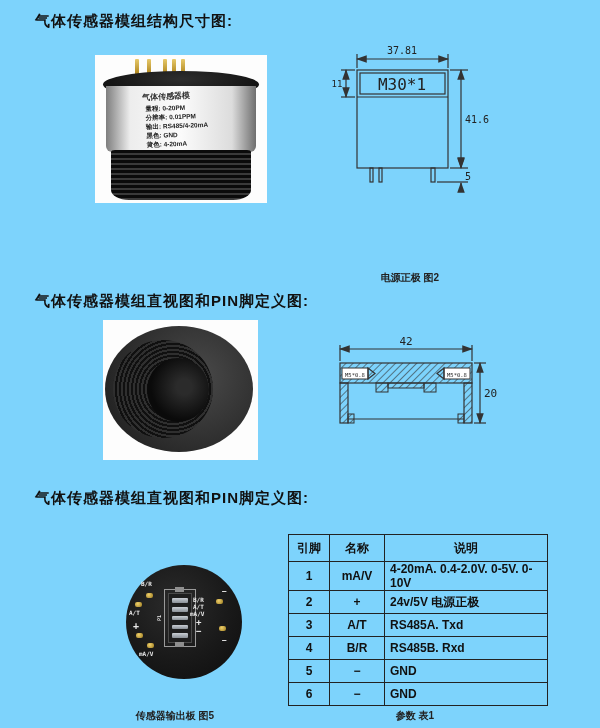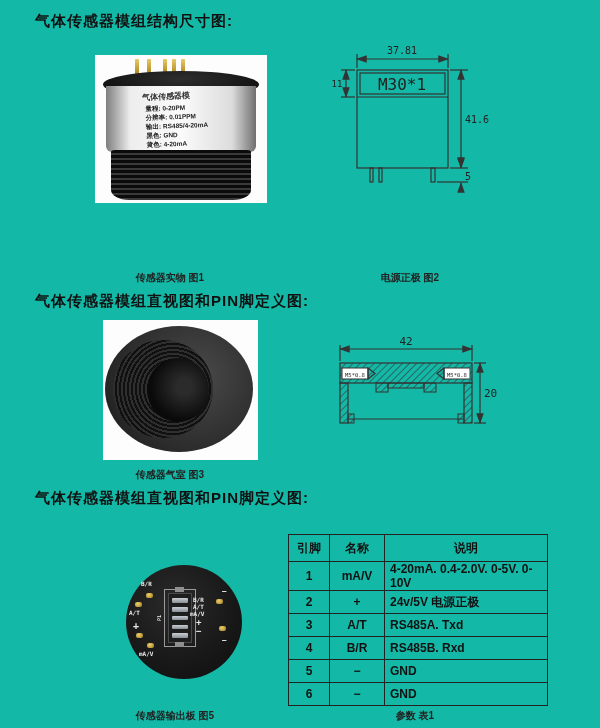--- a/index.html
+++ b/index.html
@@ -1,16 +1,16 @@
 <!DOCTYPE html>
 <html><head>
 <meta charset="utf-8">
 <style>
   html,body{margin:0;padding:0;background:#fff;}
-  .page{position:relative;width:600px;height:728px;background:#14b8a6;overflow:hidden;
+  .page{position:relative;width:600px;height:728px;background:#7dd3fc;overflow:hidden;
         font-family:"Liberation Sans",sans-serif;color:#1a1a1a;}
   .sec-title{position:absolute;left:35px;font-size:15px;font-weight:bold;letter-spacing:1px;color:#111;}
   .caption{position:absolute;font-size:10px;font-weight:bold;color:#222;text-align:center;}
 
   
   .photo1{position:absolute;left:95px;top:55px;width:172px;height:148px;background:#fdfdfd;}
   .pin-gold{position:absolute;width:3.5px;height:21px;top:4px;border-radius:1px;
             background:linear-gradient(180deg,#e7c96a,#b8902a 60%,#8a6a1c);}
   .cap-top{position:absolute;left:8px;top:16px;width:156px;height:27px;border-radius:50%;
            background:radial-gradient(ellipse at 50% 30%,#2e2e2e,#141414 70%);}
@@ -118,21 +118,20 @@
       <line x1="120" y1="128" x2="138" y2="128"></line>
     <line x1="131" y1="30" x2="131" y2="128" marker-start="url(#arr1)" marker-end="url(#arr1)"></line>
     <text x="135" y="83" font-size="10">41.6</text>
 
     <line x1="107" y1="142" x2="138" y2="142"></line>
     <line x1="131" y1="118" x2="131" y2="127" marker-end="url(#arr1)"></line>
     <line x1="131" y1="152" x2="131" y2="143" marker-end="url(#arr1)"></line>
     <text x="135" y="140" font-size="10">5</text>
   </svg>
 
-  <div class="caption" style="left:95px;top:271px;width:150px;">传感器实物 图1</div>
   <div class="caption" style="left:330px;top:271px;width:160px;">电源正极 图2</div>
 
   <div class="sec-title" style="top:292px;">气体传感器模组直视图和PIN脚定义图:</div>
 
   <div class="photo2">
     <div class="gc-outer"></div>
     <div class="gc-thread"></div>
     <div class="gc-hole"></div>
   </div>
 
@@ -169,21 +168,20 @@
     <rect x="30" y="80" width="6" height="9" fill="url(#hat)" stroke="#333" stroke-width="1"></rect>
     <rect x="140" y="80" width="6" height="9" fill="url(#hat)" stroke="#333" stroke-width="1"></rect>
     <line x1="30" y1="85" x2="146" y2="85"></line>
 
     <line x1="156" y1="29" x2="168" y2="29"></line>
       <line x1="156" y1="89" x2="168" y2="89"></line>
     <line x1="162" y1="29" x2="162" y2="89" marker-start="url(#arr2)" marker-end="url(#arr2)"></line>
     <text x="166" y="63" font-size="11">20</text>
   </svg>
 
-  <div class="caption" style="left:95px;top:468px;width:150px;">传感器气室 图3</div>
 
   <div class="sec-title" style="top:489px;">气体传感器模组直视图和PIN脚定义图:</div>
 
   <div class="pcb">
     <div class="silk" style="left:15px;top:15px;">B/R</div>
     <div class="pad" style="left:20px;top:28px;"></div>
     <div class="pad" style="left:9px;top:37px;"></div>
     <div class="silk" style="left:3px;top:44px;">A/T</div>
     <div class="silk" style="left:7px;top:55px;font-size:10px;">+</div>
     <div class="pad" style="left:10px;top:68px;"></div>

